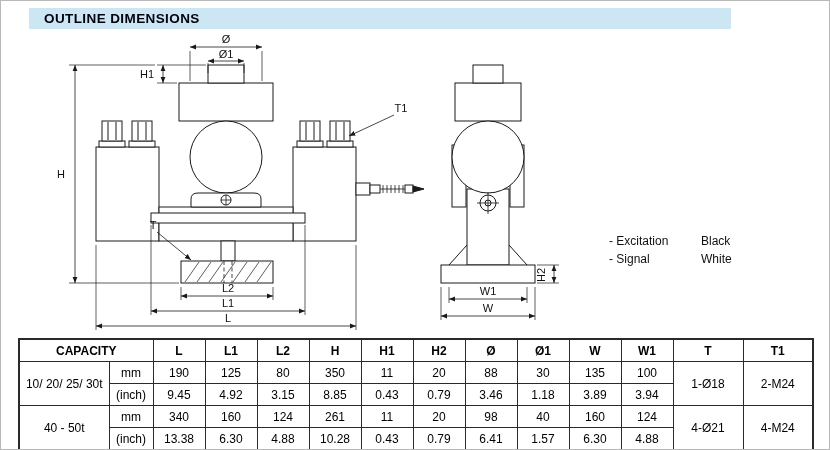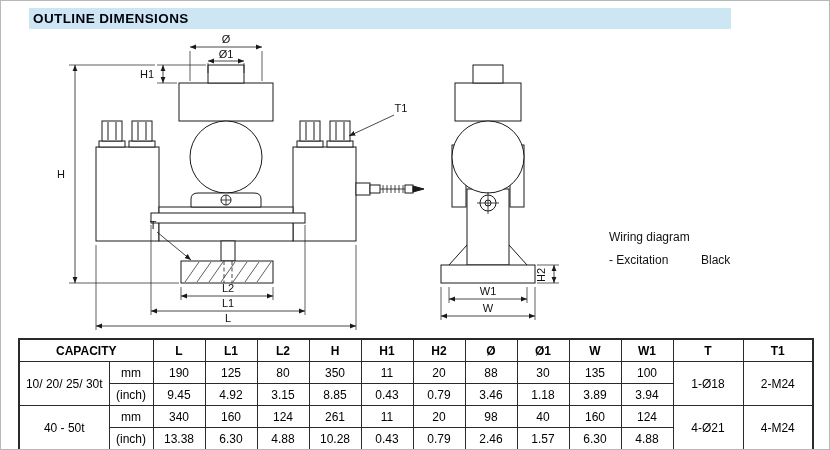--- a/index.html
+++ b/index.html
@@ -1,20 +1,20 @@
 <!DOCTYPE html>
 <html><head>
 <meta charset="utf-8">
 <style>
   html,body { margin:0; padding:0; background:#e9e9e9; font-family:"Liberation Sans",sans-serif; }
   .page { position:relative; width:830px; height:450px; background:#ffffff;
           border:1px solid #b8b8b8; box-sizing:border-box; overflow:hidden; }
   .title-bar { position:absolute; left:28px; top:7px; width:702px; height:21px;
                background:#cde6f3; display:flex; align-items:center;
-               padding-left:4px; box-sizing:border-box; }
+               padding-left:15px; box-sizing:border-box; }
   .title-bar span { font-weight:bold; font-size:13.5px; letter-spacing:.4px; color:#01010d; }
   .drawing { position:absolute; left:0; top:26px; width:830px; height:312px; }
   svg text { fill:#111; stroke:none; font-size:11px; font-family:"Liberation Sans",sans-serif; }
   .wiring { position:absolute; left:608px; top:229px; width:150px; font-size:12px; color:#111; }
   .wiring .wtitle { margin-bottom:9px; }
   .wiring .wrow { display:grid; grid-template-columns:92px auto; margin:4px 0; }
   table.dims { position:absolute; left:17px; top:337px; width:794px;
                border-collapse:collapse; table-layout:fixed; font-size:12px; color:#000;
                border:2px solid #2a2a2a; }
   table.dims th, table.dims td { border:1px solid #2a2a2a; text-align:center;
@@ -146,24 +146,27 @@
         <text x="227" y="308" text-anchor="middle">L1</text>
         <text x="227" y="323" text-anchor="middle">L</text>
         <text x="544" y="276" text-anchor="middle" transform="rotate(-90 544 276)">H2</text>
         <text x="487" y="296" text-anchor="middle">W1</text>
         <text x="487" y="313" text-anchor="middle">W</text>
       </g>
     </svg>
   </div>
 
   <div class="wiring">
-    <div class="wtitle">Wiring diagram</div>
     <div class="wrow">
       <span>- Excitation</span>
       <span>Black</span>
+    </div>
+    <div class="wrow">
+      <span>- Signal</span>
+      <span>White</span>
     </div>
   </div>
 
   <table class="dims">
     <colgroup>
       <col style="width:90px">
         <col style="width:44px">
       <col style="width:52px">
         <col style="width:52px">
         <col style="width:52px">
@@ -241,21 +244,21 @@
         <td rowspan="2">4-M24</td>
       </tr>
       <tr>
         <td>(inch)</td>
         <td>13.38</td>
         <td>6.30</td>
         <td>4.88</td>
         <td>10.28</td>
         <td>0.43</td>
         <td>0.79</td>
-        <td>2.46</td>
+        <td>6.41</td>
         <td>1.57</td>
         <td>6.30</td>
         <td>4.88</td>
       </tr>
     </tbody>
   </table>
 
 </div>
 
 </body></html>

